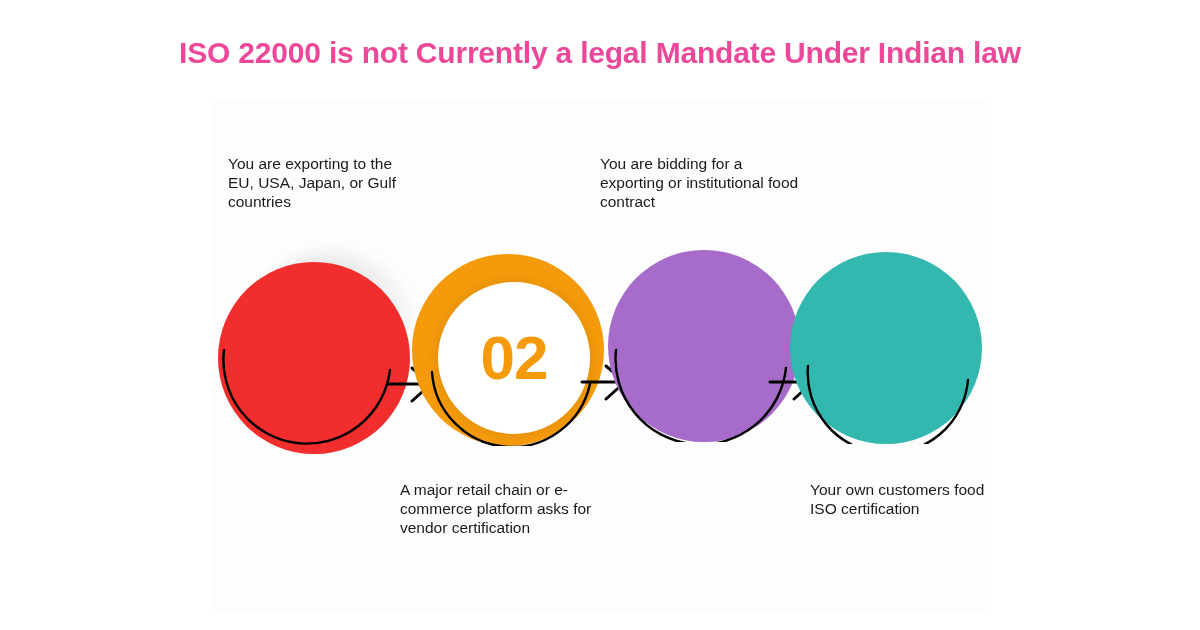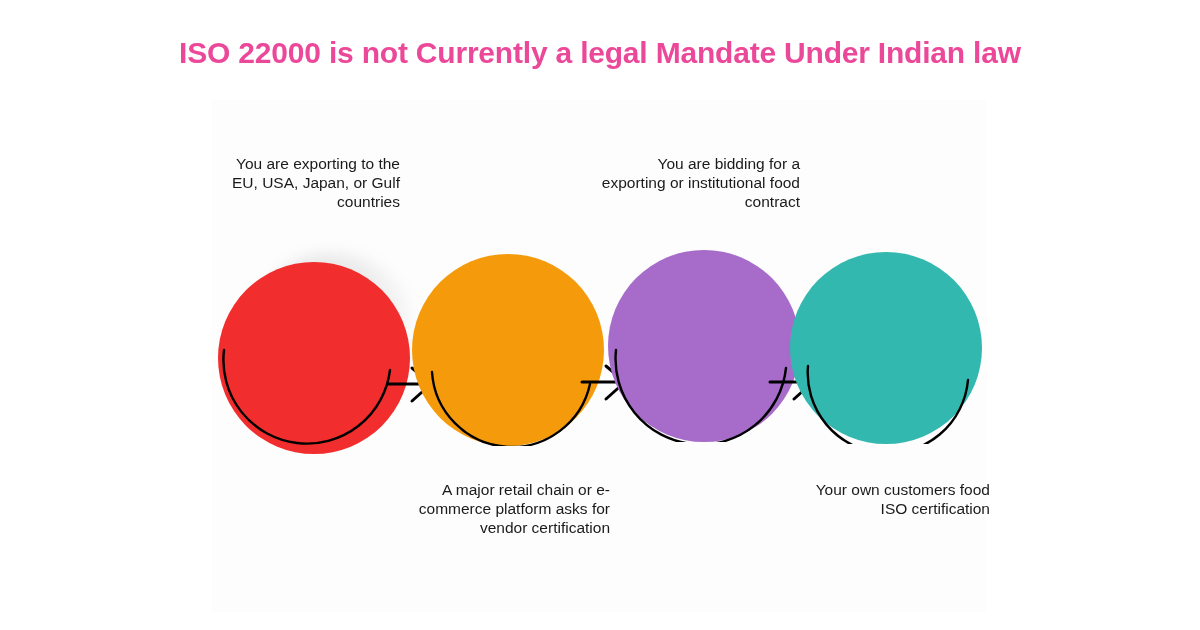--- a/index.html
+++ b/index.html
@@ -74,21 +74,21 @@
   }
 
   .shadow-blob {
     position:absolute;
     border-radius:50%;
     pointer-events:none;
   }
 
   .caption {
     position:absolute;
-    text-align:right;
+    text-align:left;
     font-size:15.5px;
     line-height:1.22;
     color:#1a1a1a;
     font-weight:400;
   }
 
   .arrow-svg { position:absolute; }
 </style>
 </head>
 <body>
@@ -117,20 +117,23 @@
   <svg class="arrow-svg" style="left:386px; top:362px;" width="60" height="44" viewBox="0 0 60 44">
     <path d="M 2 22 L 40 22" stroke="#000" stroke-width="3" fill="none" stroke-linecap="round"></path>
     <path d="M 26 6 L 45 22 L 26 39" stroke="#000" stroke-width="3" fill="none" stroke-linecap="round" stroke-linejoin="round"></path>
   </svg>
 
   <div class="step">
     <div class="caption" style="left:400px; top:481px; width:210px;">A major retail chain or e-commerce platform asks for vendor certification</div>
 
     <div class="ring-wrap" style="left:412px; top:254px;">
       <div class="ring-outer" style="background:#F59B0B;"></div>
+      <div class="ring-inner" style="left:26px; top:28px; box-shadow:0 0 14px rgba(0,0,0,0.10);">
+        <span class="step-number" style="color:#F59B0B;">02</span>
+      </div>
       <svg class="arc-svg" viewBox="0 0 192 192">
         <path d="M 20 118 A 80 80 0 0 0 178 130" fill="none" stroke="#000" stroke-width="2.4" stroke-linecap="round"></path>
       </svg>
     </div>
   </div>
 
   <svg class="arrow-svg" style="left:580px; top:360px;" width="60" height="44" viewBox="0 0 60 44">
     <path d="M 2 22 L 40 22" stroke="#000" stroke-width="3" fill="none" stroke-linecap="round"></path>
     <path d="M 26 6 L 45 22 L 26 39" stroke="#000" stroke-width="3" fill="none" stroke-linecap="round" stroke-linejoin="round"></path>
   </svg>

